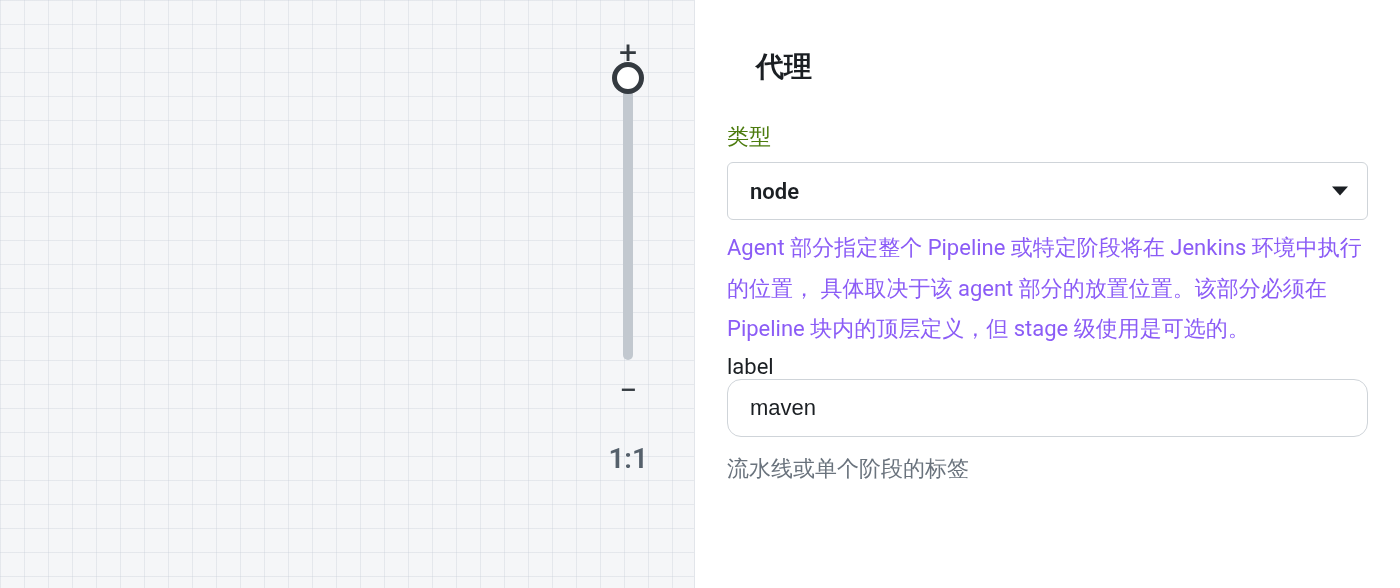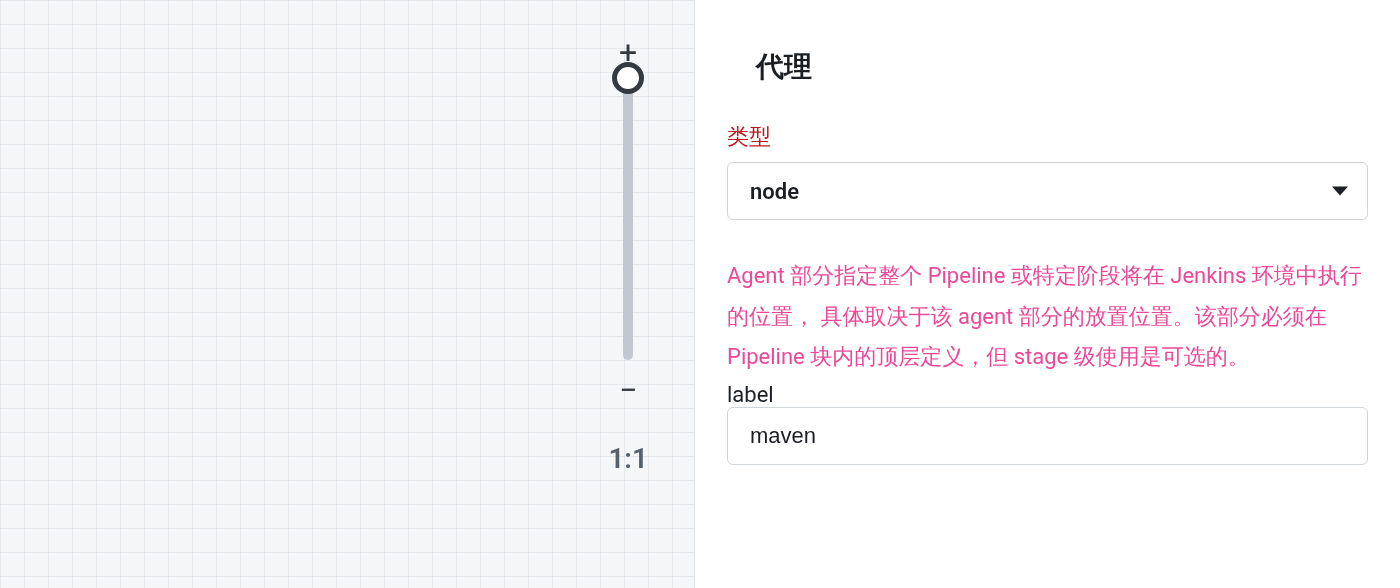--- a/index.html
+++ b/index.html
@@ -92,21 +92,21 @@
     .section-title {
       font-size: 28px;
       font-weight: 700;
       color: #1b1f23;
       margin-bottom: 36px;
       margin-left: 29px;
     }
     .field-label {
       display: block;
       font-size: 22px;
-      color: #b91c1c;
+      color: #4d7c0f;
       margin-bottom: 10px;
     }
     .field-label-help {
       font-size: 22px;
       color: #1b1f23;
       margin-top: 6px;
       margin-bottom: 10px;
     }
     .select-wrap {
       position: relative;
@@ -134,35 +134,35 @@
       width: 0;
       height: 0;
       border-left: 8px solid transparent;
       border-right: 8px solid transparent;
       border-top: 9px solid #1b1f23;
       pointer-events: none;
     }
     .help-text {
       font-size: 22px;
       line-height: 1.85;
-      color: #ec4899;
-      margin-top: 36px;
+      color: #8b5cf6;
+      margin-top: 8px;
       margin-bottom: 4px;
     }
     .help-text-small {
       font-size: 22px;
       line-height: 1.6;
       color: #6a737d;
       margin-top: 14px;
     }
     .text-input {
       width: 100%;
       height: 58px;
       border: 1px solid #cfd4d9;
-      border-radius: 6px;
+      border-radius: 14px;
       padding: 0 22px;
       font-size: 22px;
       color: #1b1f23;
       background: #fff;
       outline: none;
     }
   </style>
 </head>
 <body>
 
@@ -185,13 +185,14 @@
   <div class="select-wrap">
     <div class="select-control">
       <span>node</span>
     </div>
     <span class="select-caret"></span>
   </div>
   <p class="help-text">Agent 部分指定整个 Pipeline 或特定阶段将在 Jenkins 环境中执行的位置， 具体取决于该 agent 部分的放置位置。该部分必须在 Pipeline 块内的顶层定义，但 stage 级使用是可选的。</p>
 
   <label class="field-label-help">label</label>
   <input type="text" class="text-input" value="maven" style="">
+  <p class="help-text-small">流水线或单个阶段的标签</p>
 </div>
 
 </body></html>

